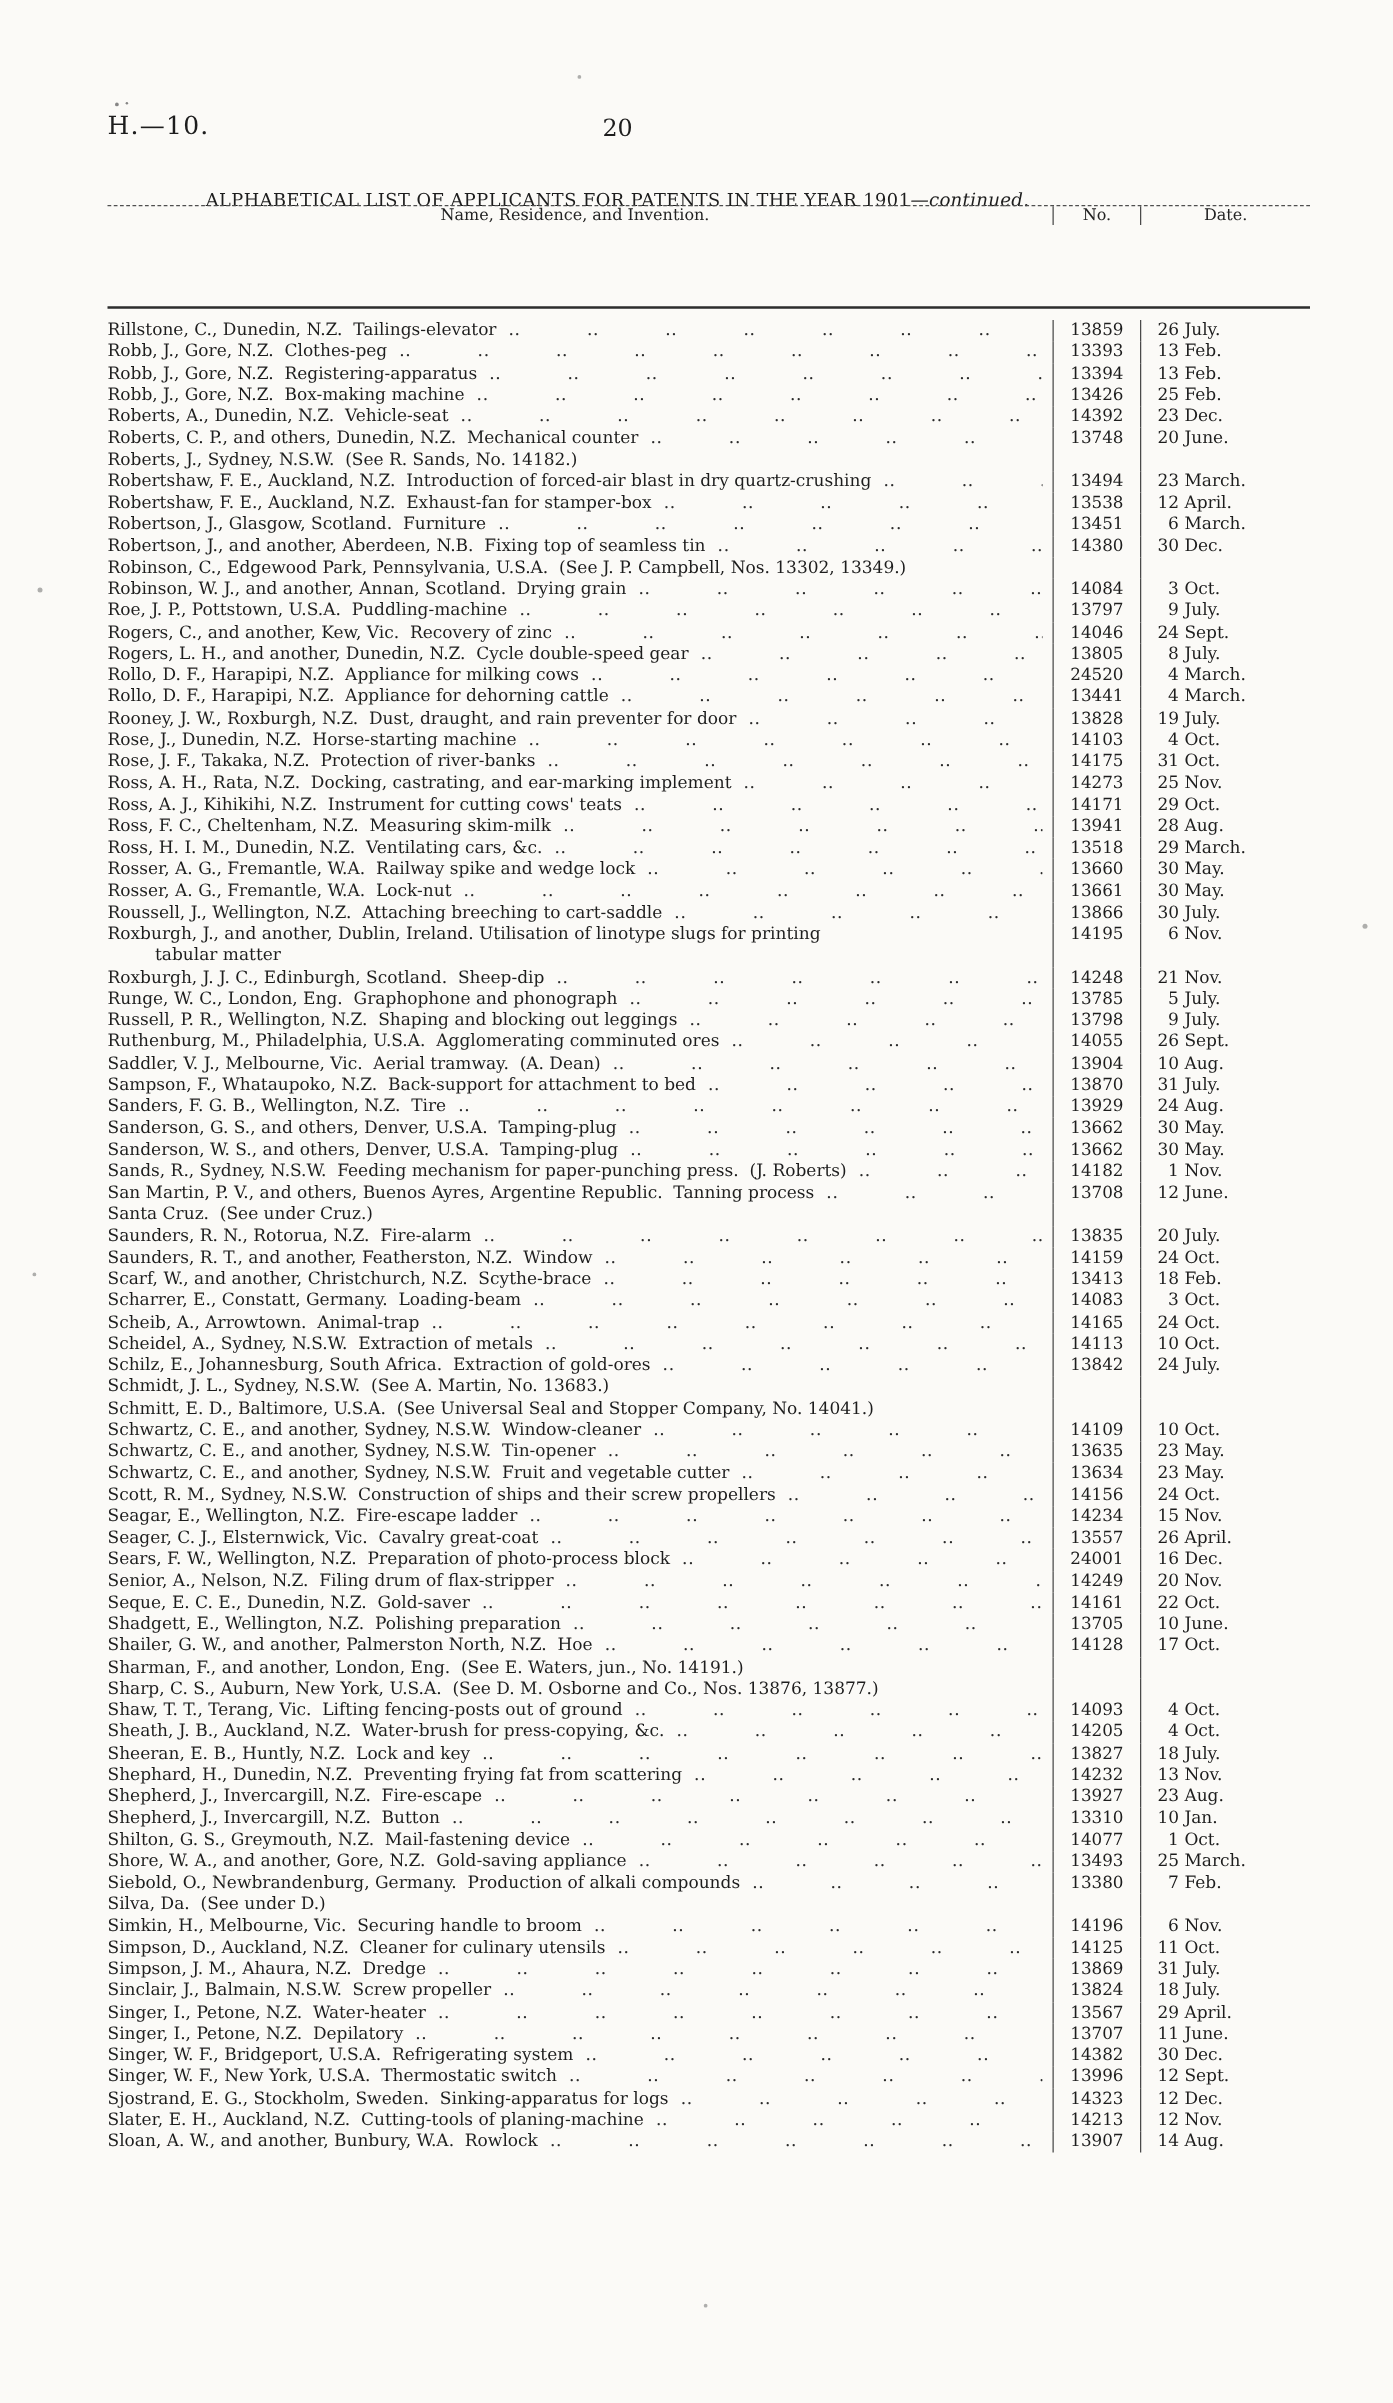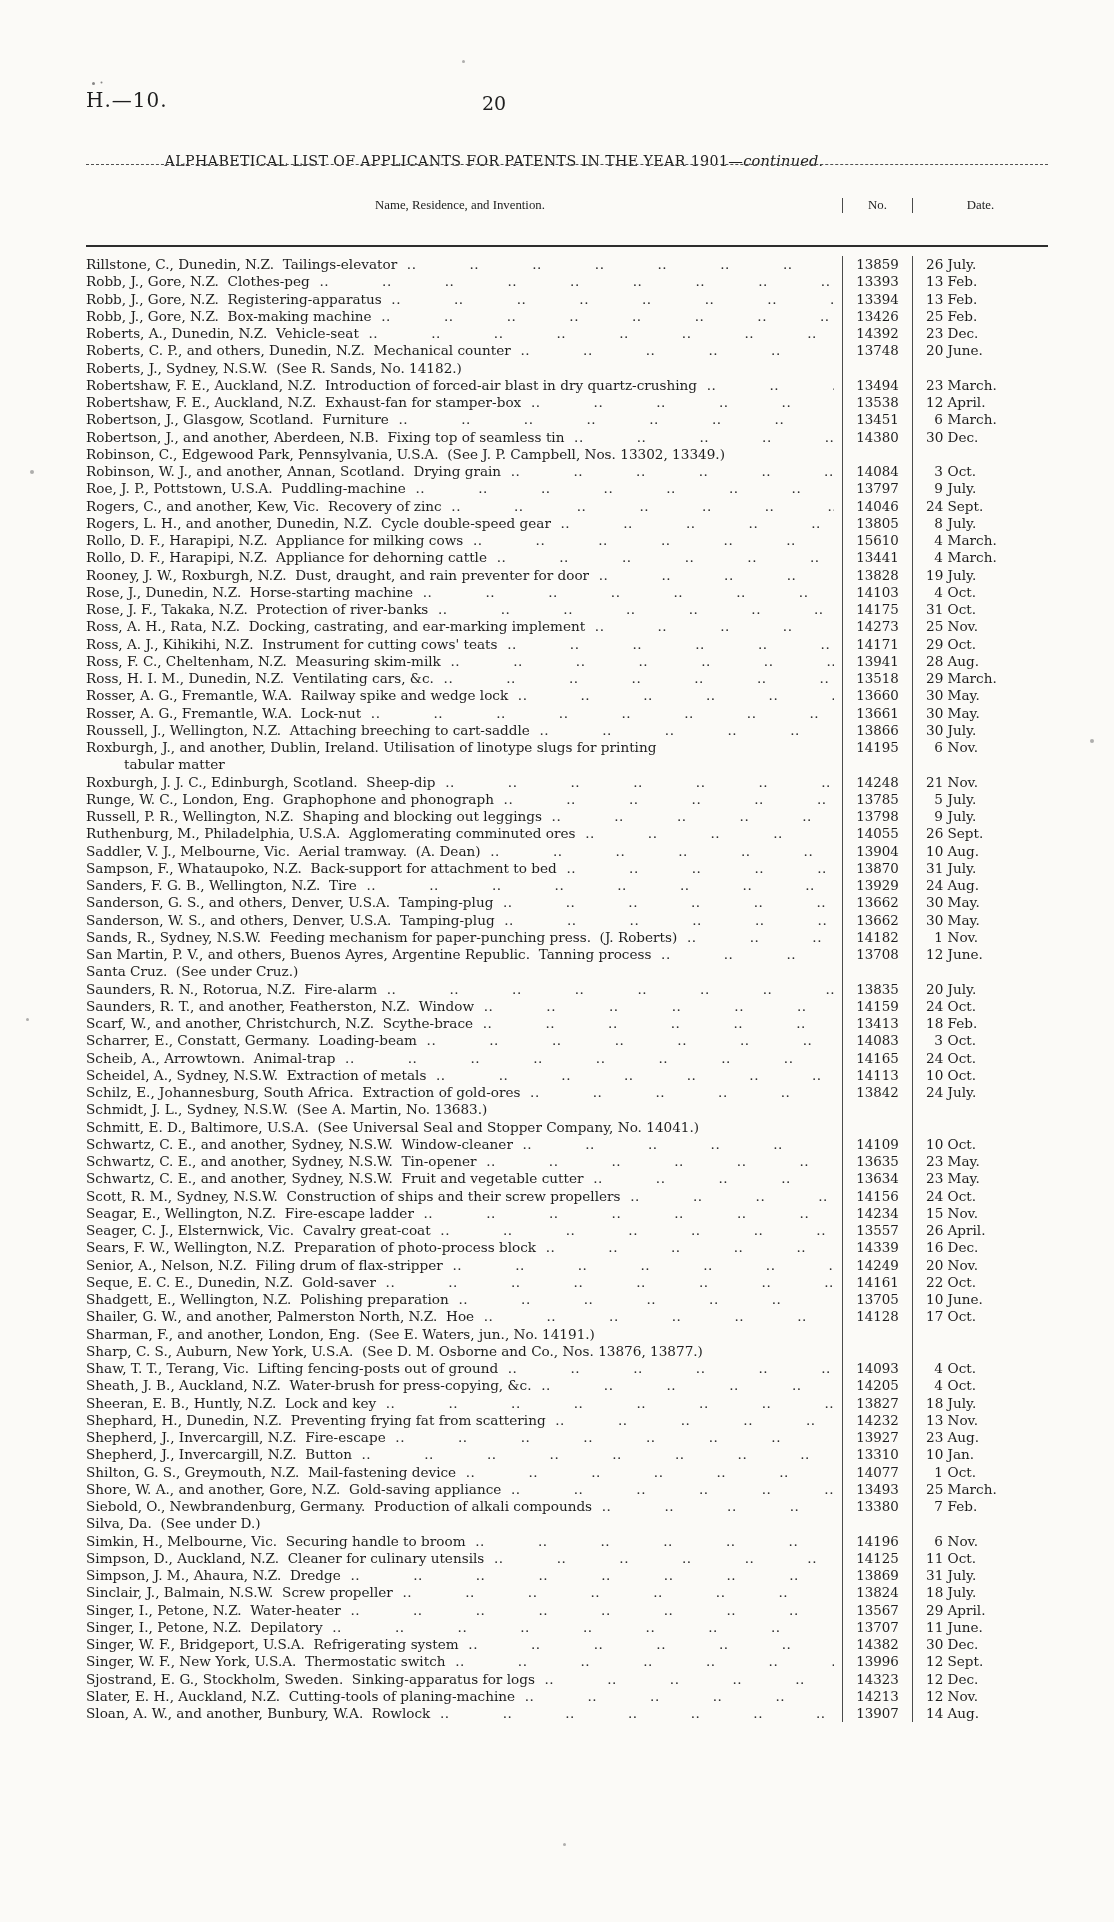--- a/index.html
+++ b/index.html
@@ -32,23 +32,23 @@
     margin-top:14px;
   }
   .doc-title em{font-size:14.6px;letter-spacing:0.2px;}
 
   
   .table{
     position:absolute;left:86px;top:164px;width:962px;
     border-top:1.5px dashed #4f4f4f;
   }
   .thead{
-    display:flex;align-items:center;height:80px;
+    display:flex;align-items:flex-start;height:80px;
     border-bottom:2.5px solid #2d2d2d;
-    font-size:12.8px;color:#222;font-family:Liberation Serif, serif;
+    font-size:12.8px;color:#222;
   }
   .thead .hc{display:flex;align-items:center;justify-content:center;}
   .c-name{width:756px;box-sizing:border-box;padding-right:8px;}
   .c-no{
     width:71px;box-sizing:border-box;text-align:center;
     border-left:1px solid #4a4a4a;border-right:1px solid #4a4a4a;
   }
   .c-date{width:135px;box-sizing:border-box;padding-left:13px;}
   .thead .c-date{padding-left:0;}
 
@@ -216,21 +216,21 @@
             <span class="leader">  ..           ..           ..           ..           ..           ..           ..           ..           ..           ..</span>
           </div>
           <div class="c-no">13805</div>
           <div class="c-date"><span class="day">8</span>July.</div>
         </div>
         <div class="row">
           <div class="c-name flexline">
             <span class="txt">Rollo, D. F., Harapipi, N.Z.  Appliance for milking cows</span>
             <span class="leader">  ..           ..           ..           ..           ..           ..           ..           ..           ..           ..</span>
           </div>
-          <div class="c-no">15610</div>
+          <div class="c-no">24520</div>
           <div class="c-date"><span class="day">4</span>March.</div>
         </div>
         <div class="row">
           <div class="c-name flexline">
             <span class="txt">Rollo, D. F., Harapipi, N.Z.  Appliance for dehorning cattle</span>
             <span class="leader">  ..           ..           ..           ..           ..           ..           ..           ..           ..           ..</span>
           </div>
           <div class="c-no">13441</div>
           <div class="c-date"><span class="day">4</span>March.</div>
         </div>
@@ -530,21 +530,21 @@
             <span class="leader">  ..           ..           ..           ..           ..           ..           ..           ..           ..           ..</span>
           </div>
           <div class="c-no">13557</div>
           <div class="c-date"><span class="day">26</span>April.</div>
         </div>
         <div class="row">
           <div class="c-name flexline">
             <span class="txt">Sears, F. W., Wellington, N.Z.  Preparation of photo-process block</span>
             <span class="leader">  ..           ..           ..           ..           ..           ..           ..           ..           ..           ..</span>
           </div>
-          <div class="c-no">14339</div>
+          <div class="c-no">24001</div>
           <div class="c-date"><span class="day">16</span>Dec.</div>
         </div>
         <div class="row">
           <div class="c-name flexline">
             <span class="txt">Senior, A., Nelson, N.Z.  Filing drum of flax-stripper</span>
             <span class="leader">  ..           ..           ..           ..           ..           ..           ..           ..           ..           ..</span>
           </div>
           <div class="c-no">14249</div>
           <div class="c-date"><span class="day">20</span>Nov.</div>
         </div>

